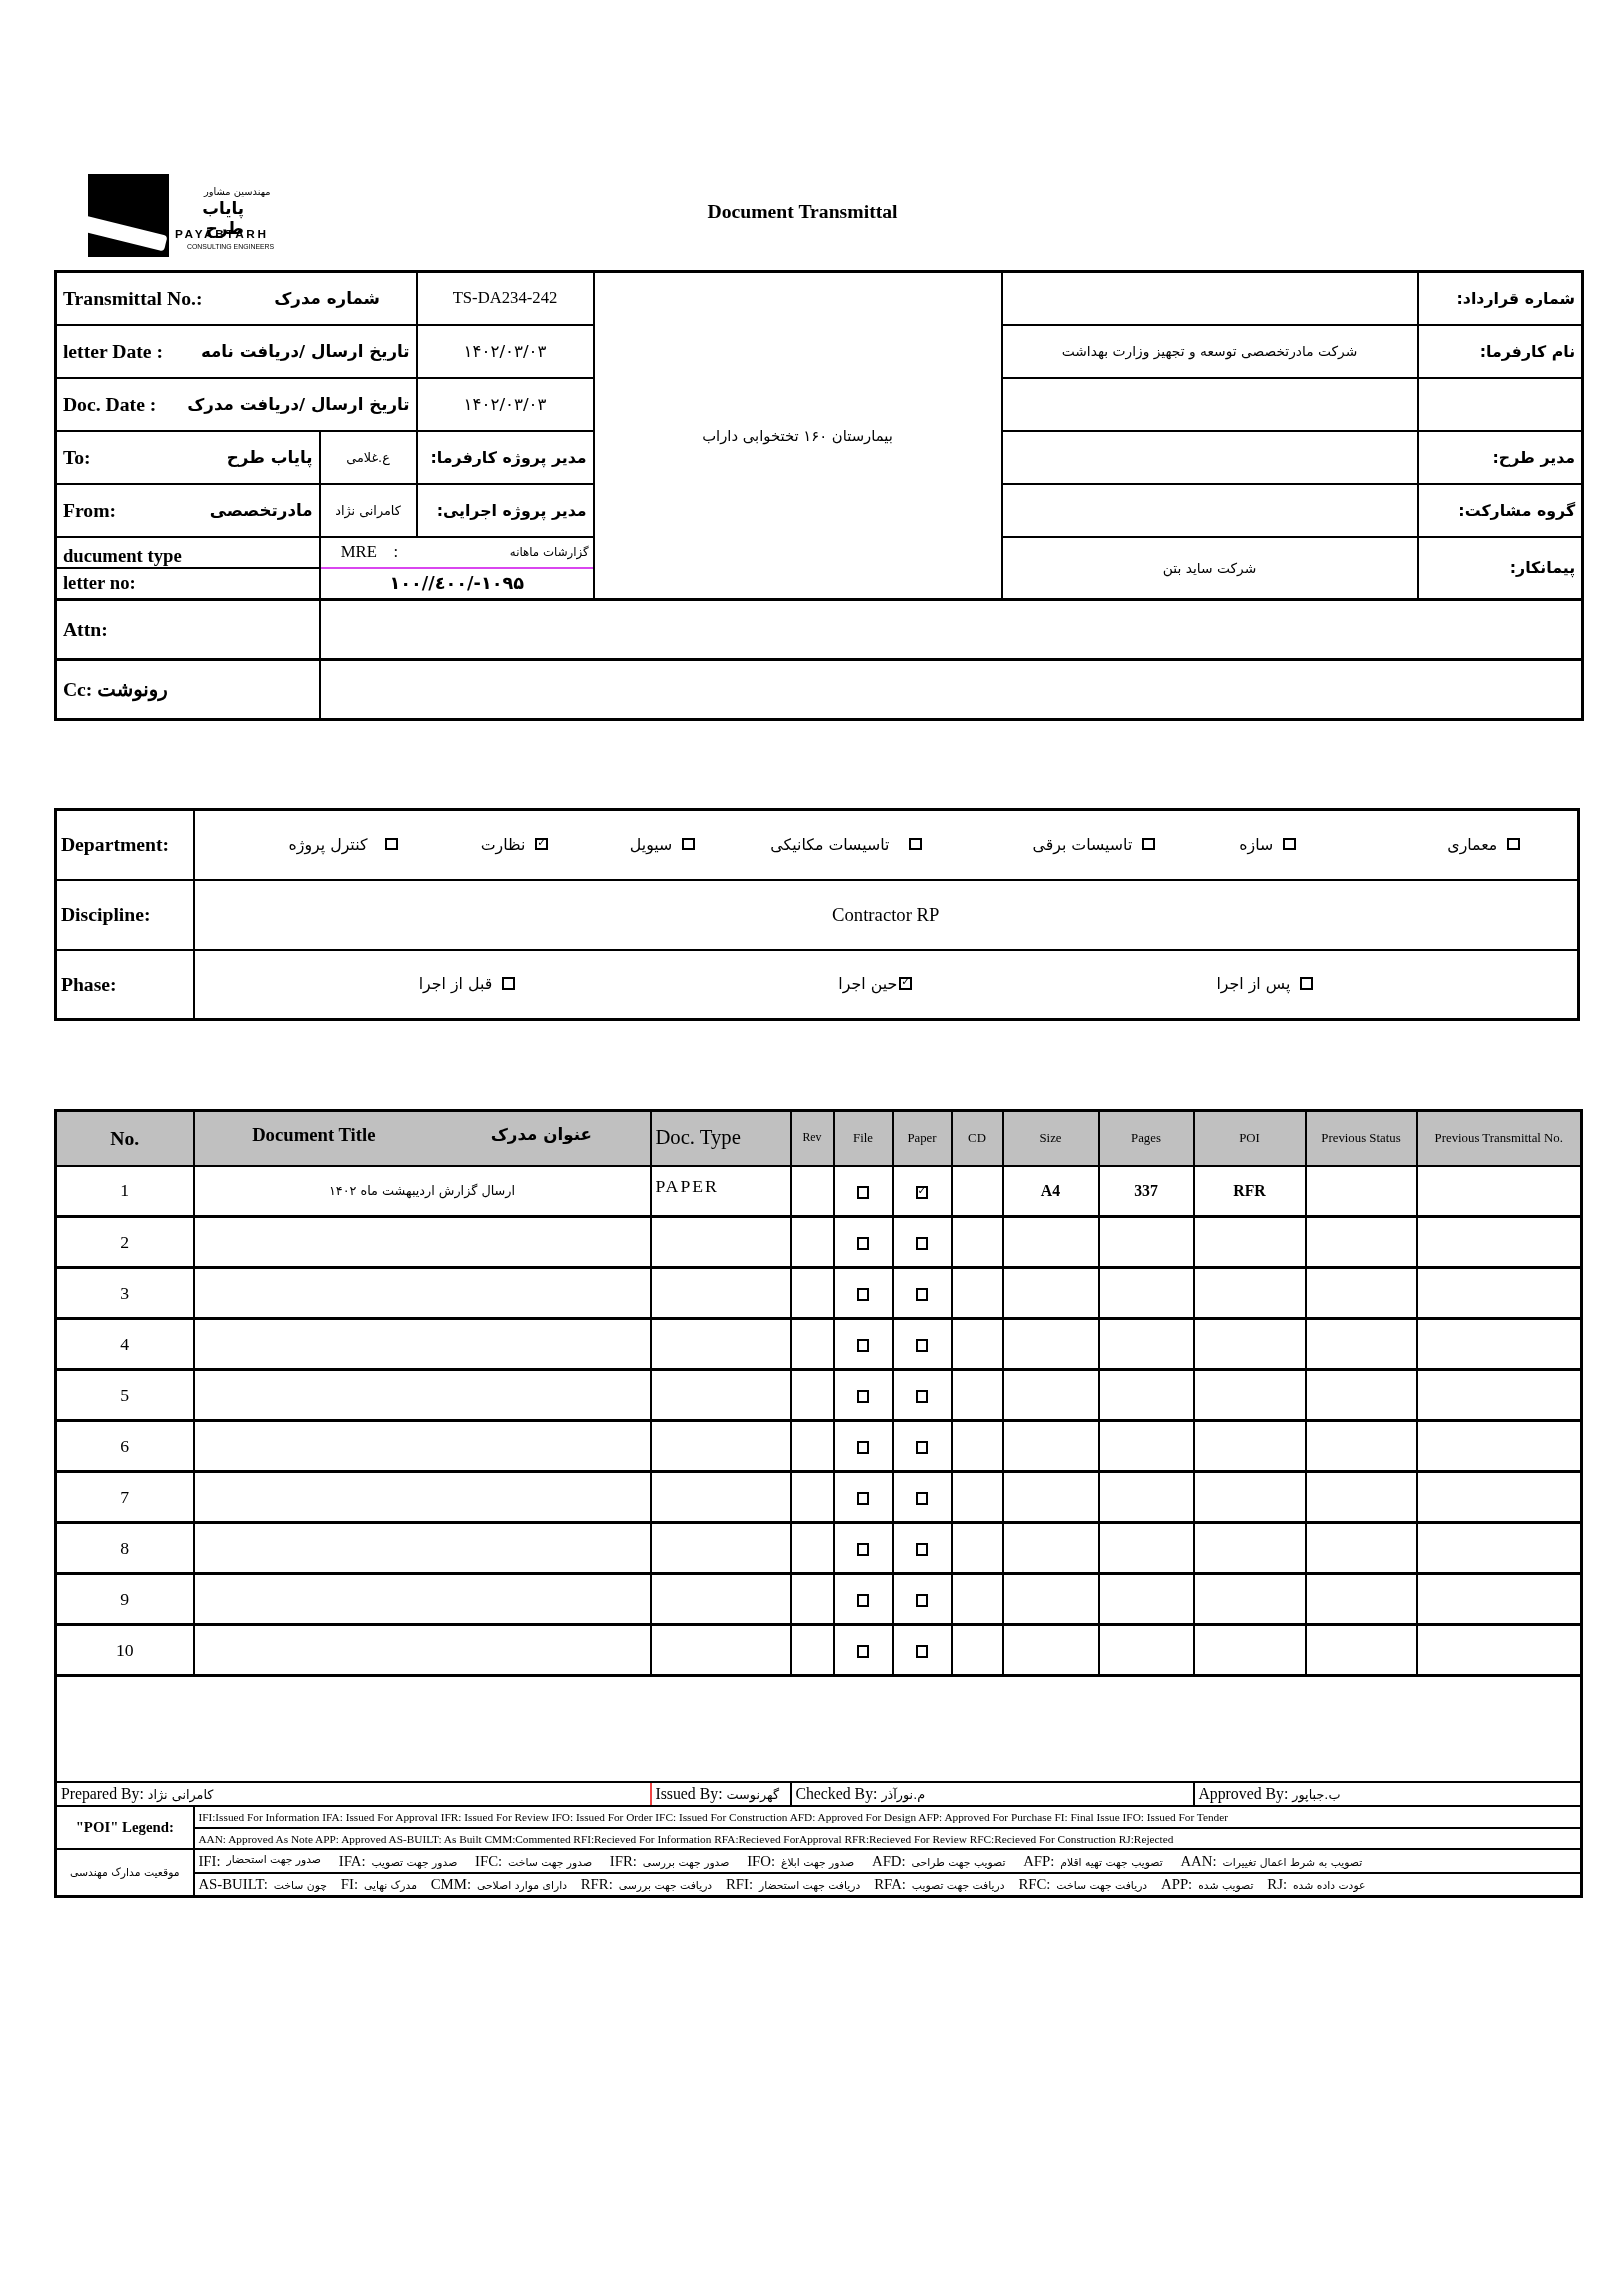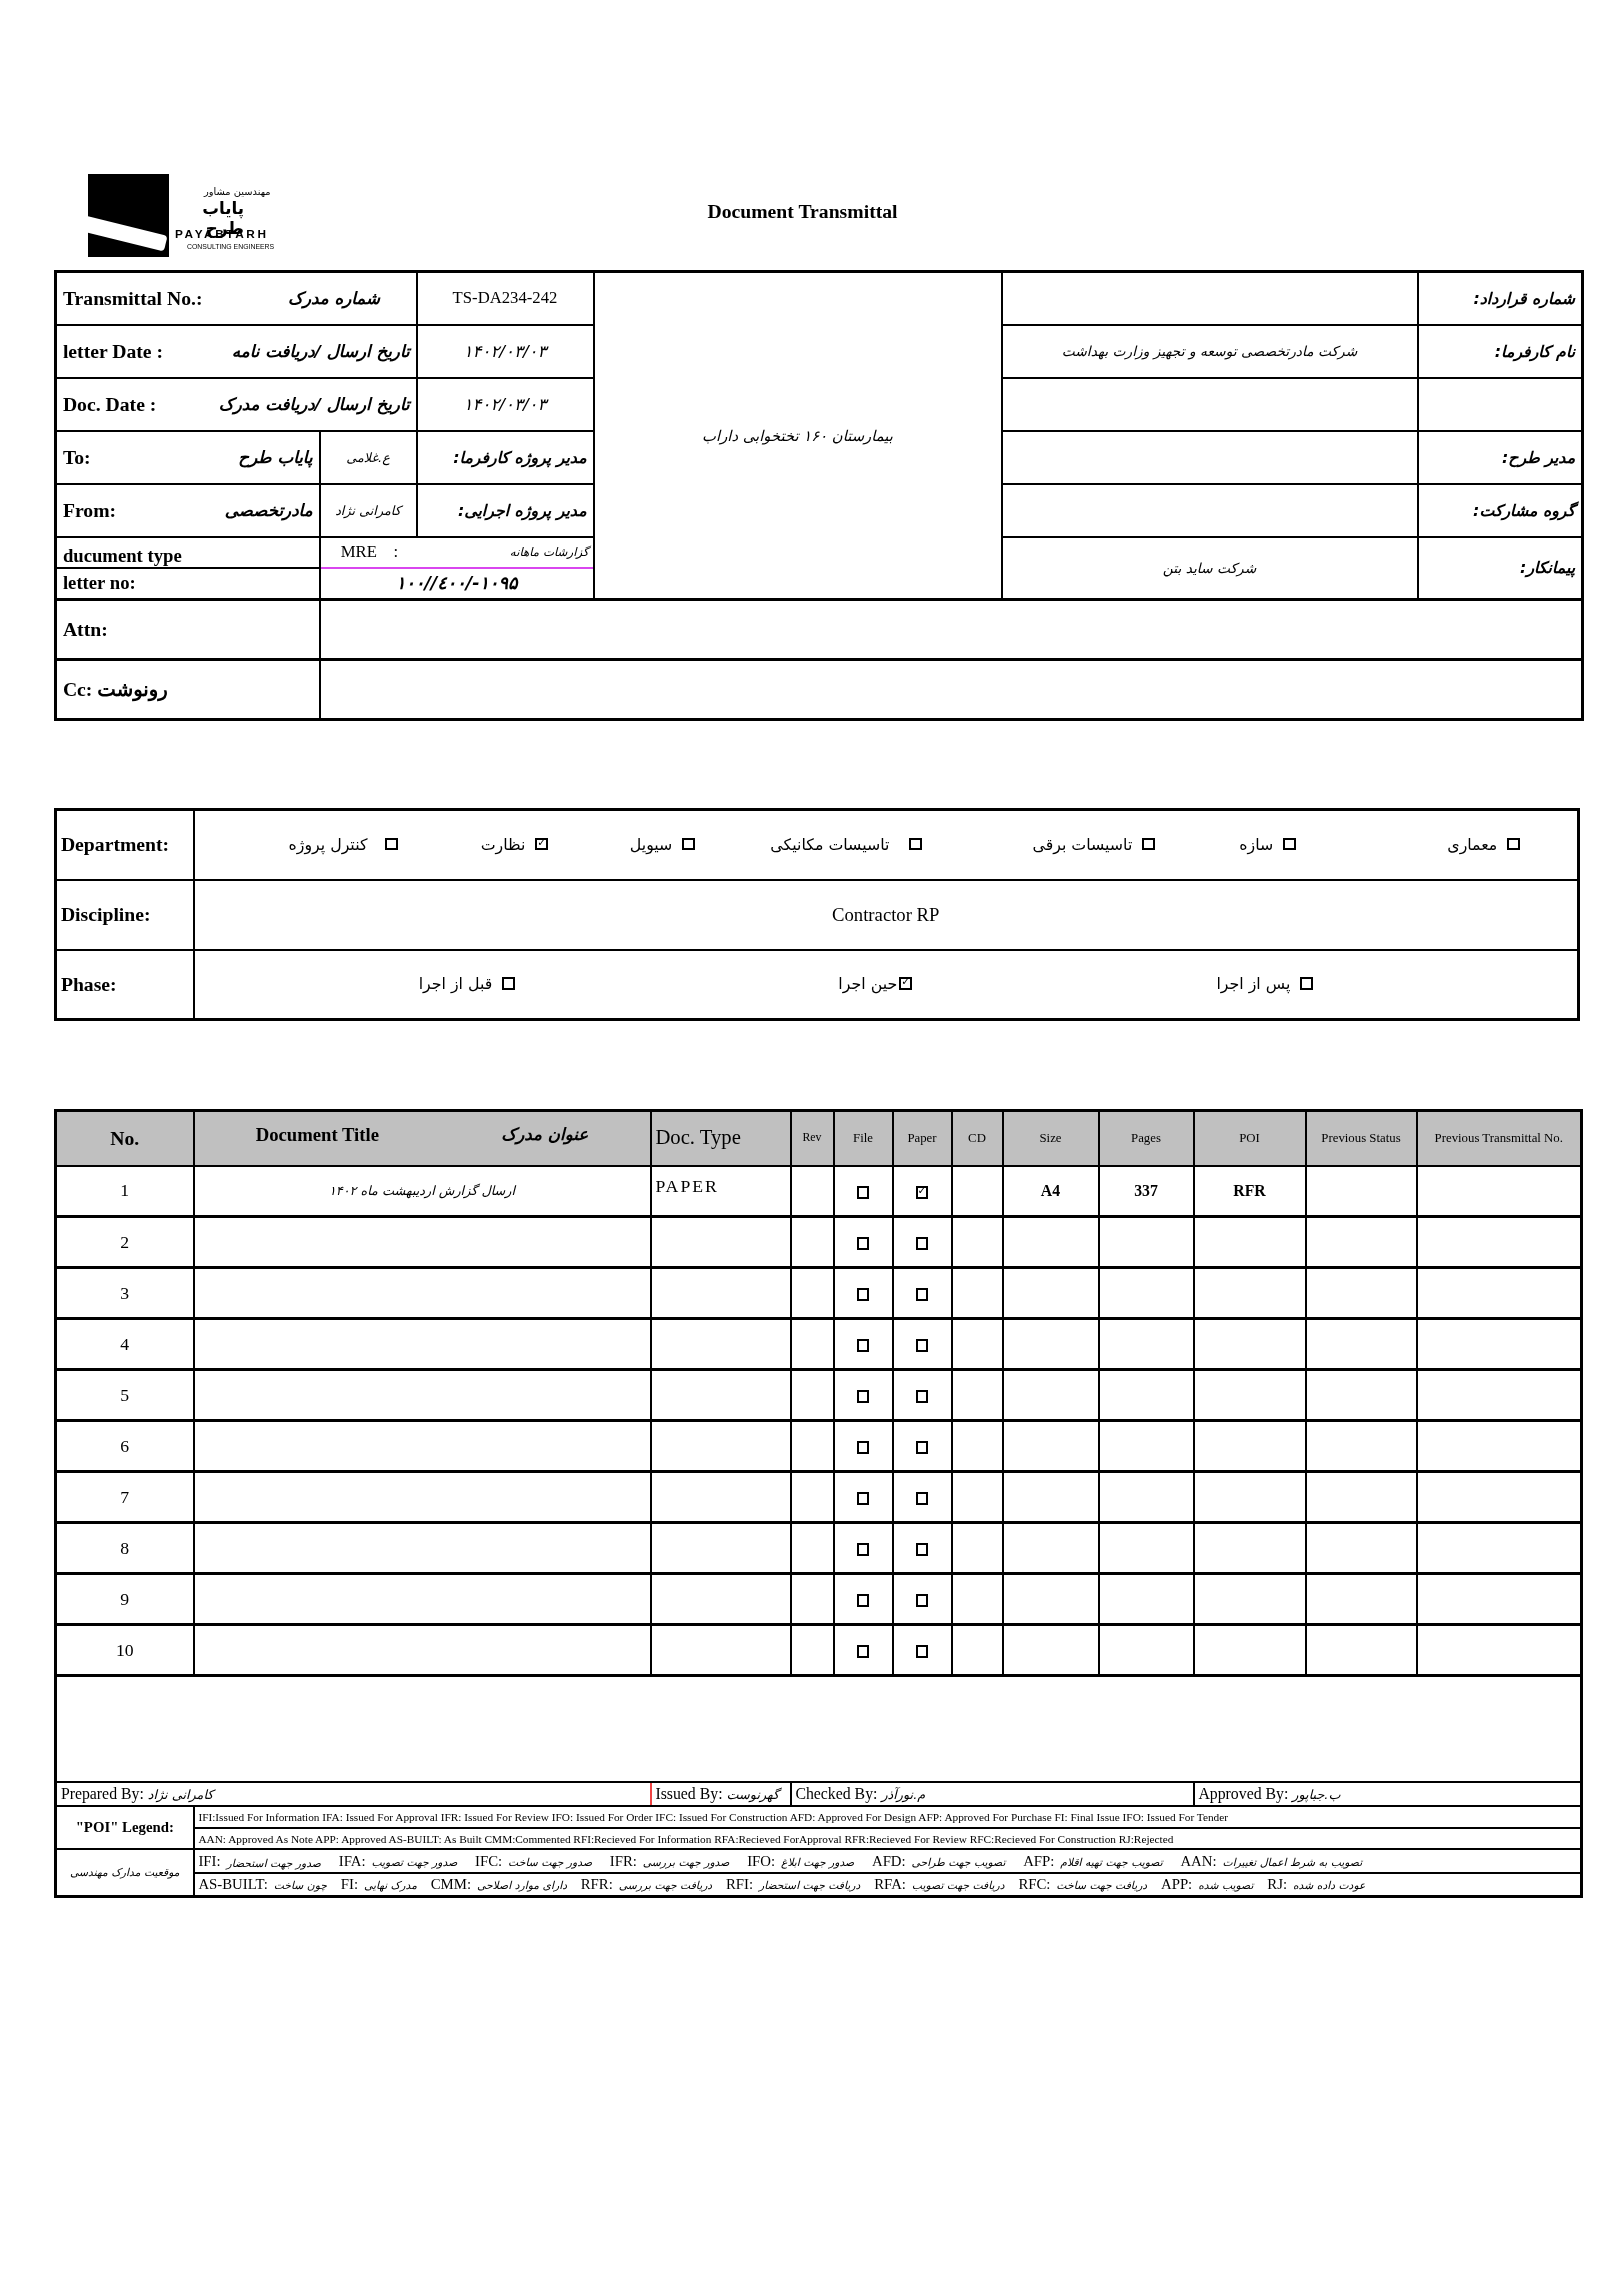--- a/index.html
+++ b/index.html
@@ -15,21 +15,21 @@
   .logo-fa { position: absolute; left: 85px; top: 23.6px; width: 71px; text-align: right; font-size: 16.7px; font-weight: bold; font-family: "DejaVu Sans", sans-serif; direction: rtl; }
   .logo-en { position: absolute; left: 87px; top: 53px; font-size: 11.8px; letter-spacing: 2.6px; font-family: "Liberation Sans", sans-serif; font-weight: bold; }
   .logo-sub { position: absolute; left: 99px; top: 69px; font-size: 6.9px; font-family: "Liberation Sans", sans-serif; }
 
   .doc-title { left: 630px; top: 200px; width: 345px; text-align: center; font-size: 19.7px; font-weight: bold; }
 
   
   table { border-collapse: collapse; table-layout: fixed; position: absolute; }
   td, th { border: 2px solid #000; vertical-align: middle; overflow: hidden; white-space: nowrap; }
   .rtl { direction: rtl; margin-left: 8px; }
-  .fa { font-family: "DejaVu Sans", sans-serif; font-style: italic; }
+  .fa { font-family: "DejaVu Sans", sans-serif; }
   .b { font-weight: bold; }
   .c { text-align: center; }
   .r { text-align: right; }
   .l { text-align: left; }
 
   
   #top-table { left: 54px; top: 270px; width: 1526px; border: 3.9px solid #000; }
   #top-table td { height: 53px; padding: 0 5.9px; font-size: 16.7px; }
   #top-table .lbl-en { font-weight: bold; font-size: 19.7px; }
   #top-table .lbl-fa { font-weight: bold; font-size: 16.7px; }
@@ -416,21 +416,21 @@
     <td rowspan="2" class="c b" style="text-align:center !important;font-size:14.8px !important">"POI" Legend:</td>
     <td colspan="11">IFI:Issued For Information  IFA: Issued For Approval  IFR: Issued For Review   IFO: Issued For Order  IFC: Issued For Construction AFD: Approved For Design AFP: Approved For Purchase  FI: Final Issue  IFO: Issued For Tender</td>
   </tr>
   <tr class="legend">
     <td colspan="11">AAN: Approved As Note  APP: Approved  AS-BUILT: As Built CMM:Commented  RFI:Recieved For Information   RFA:Recieved ForApproval   RFR:Recieved For Review  RFC:Recieved For Construction  RJ:Rejected</td>
   </tr>
   <tr class="legend2">
     <td rowspan="2" class="c fa" style="font-size:10.8px !important">موقعیت مدارک مهندسی</td>
     <td colspan="11">
           <div id="status-line-1" style="display:flex;gap:17.7px;align-items:center">
-            <span style="display: inline-flex; gap: 5.9px; align-items: flex-end;">
+            <span style="display: inline-flex; gap: 5.9px; align-items: flex-start;">
               <span style="font-size: 14.8px;">IFI:</span>
               <span class="fa" style="font-size: 10.8px;">صدور جهت استحضار</span>
             </span>
             <span style="display: inline-flex; gap: 5.9px; align-items: baseline;">
               <span style="font-size: 14.8px;">IFA:</span>
               <span class="fa" style="font-size: 10.8px;">صدور جهت تصویب</span>
             </span>
             <span style="display: inline-flex; gap: 5.9px; align-items: baseline;">
               <span style="font-size: 14.8px;">IFC:</span>
               <span class="fa" style="font-size: 10.8px;">صدور جهت ساخت</span>

